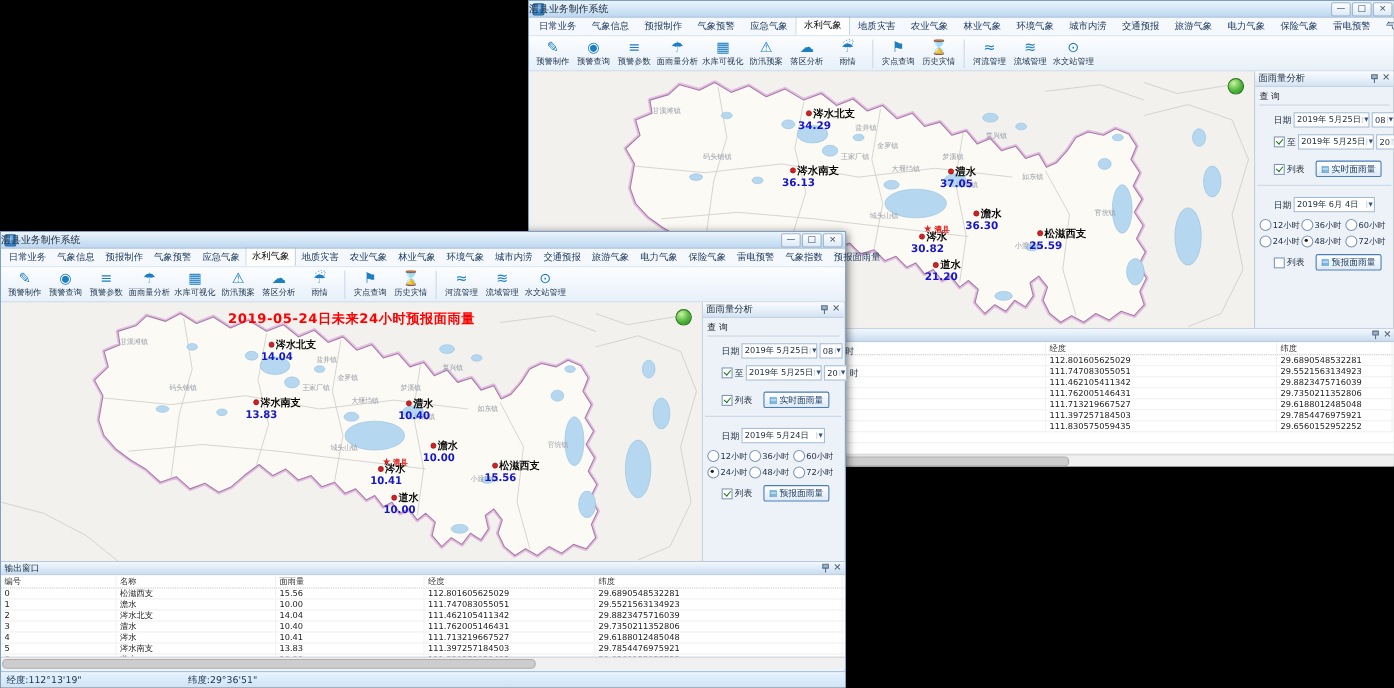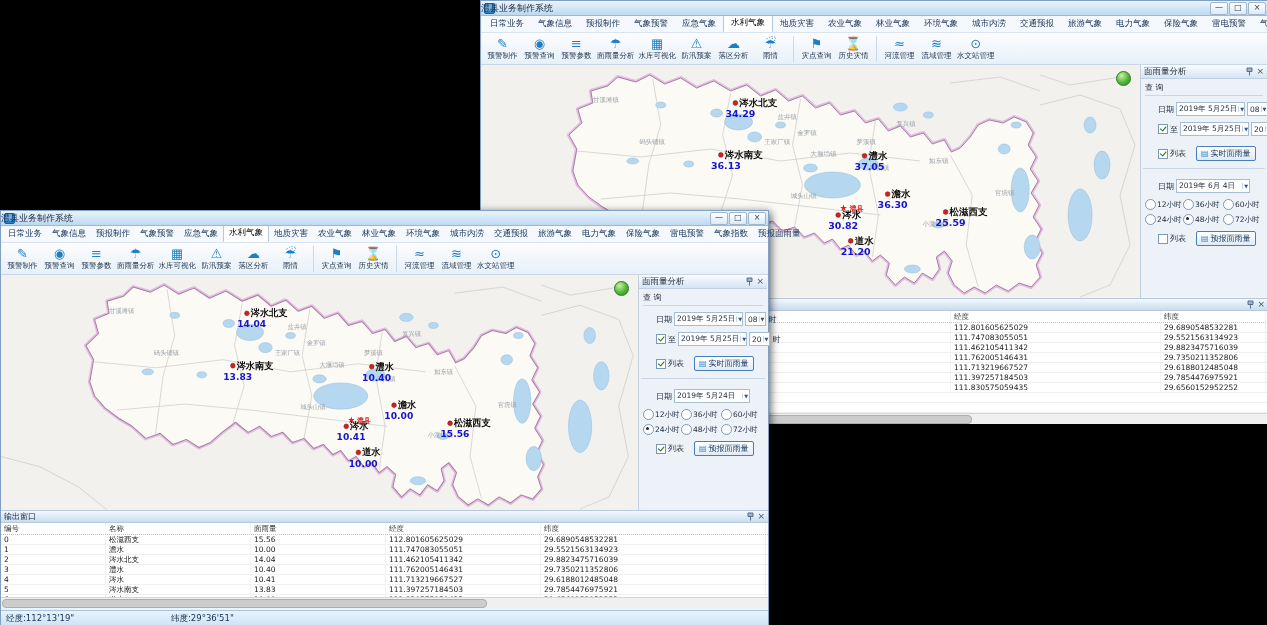--- a/index.html
+++ b/index.html
@@ -563,20 +563,21 @@
           <circle cx="357.72" cy="150.05200000000002" r="2.4" fill="#d42020" stroke="#7a0c0c" stroke-width="0.5"></circle>
           <text x="361.72" y="153.05200000000002" font-size="9.5" font-weight="bold" fill="#0a0a0a">涔水</text>
           <text x="347.72" y="164.05200000000002" font-size="9.5" font-weight="bold" fill="#1515cc">10.41</text>
           <circle cx="370.26" cy="175.915" r="2.4" fill="#d42020" stroke="#7a0c0c" stroke-width="0.5"></circle>
           <text x="374.26" y="178.915" font-size="9.5" font-weight="bold" fill="#0a0a0a">道水</text>
           <text x="360.26" y="189.915" font-size="9.5" font-weight="bold" fill="#1515cc">10.00</text>
           <circle cx="465.29999999999995" cy="147.023" r="2.4" fill="#d42020" stroke="#7a0c0c" stroke-width="0.5"></circle>
           <text x="469.29999999999995" y="150.023" font-size="9.5" font-weight="bold" fill="#0a0a0a">松滋西支</text>
           <text x="455.29999999999995" y="161.023" font-size="9.5" font-weight="bold" fill="#1515cc">15.56</text>
         </svg>
+      <div class="map-title">2019-05-24日未来24小时预报面雨量</div>
       <div class="map-tool"></div>
     </div>
     <div class="side-panel" style="width:128px;height:235px;">
       <div class="panel-head">
         <span>面雨量分析</span>
         <span class="ph-ics">
           <svg width="7" height="9">
               <path d="M1,1 h5 v3.5 h-5 z M3.5,4.5 v4" stroke="#5a708a" fill="#9fb4ca"></path>
             </svg>
           <span class="ph-x">×</span>

